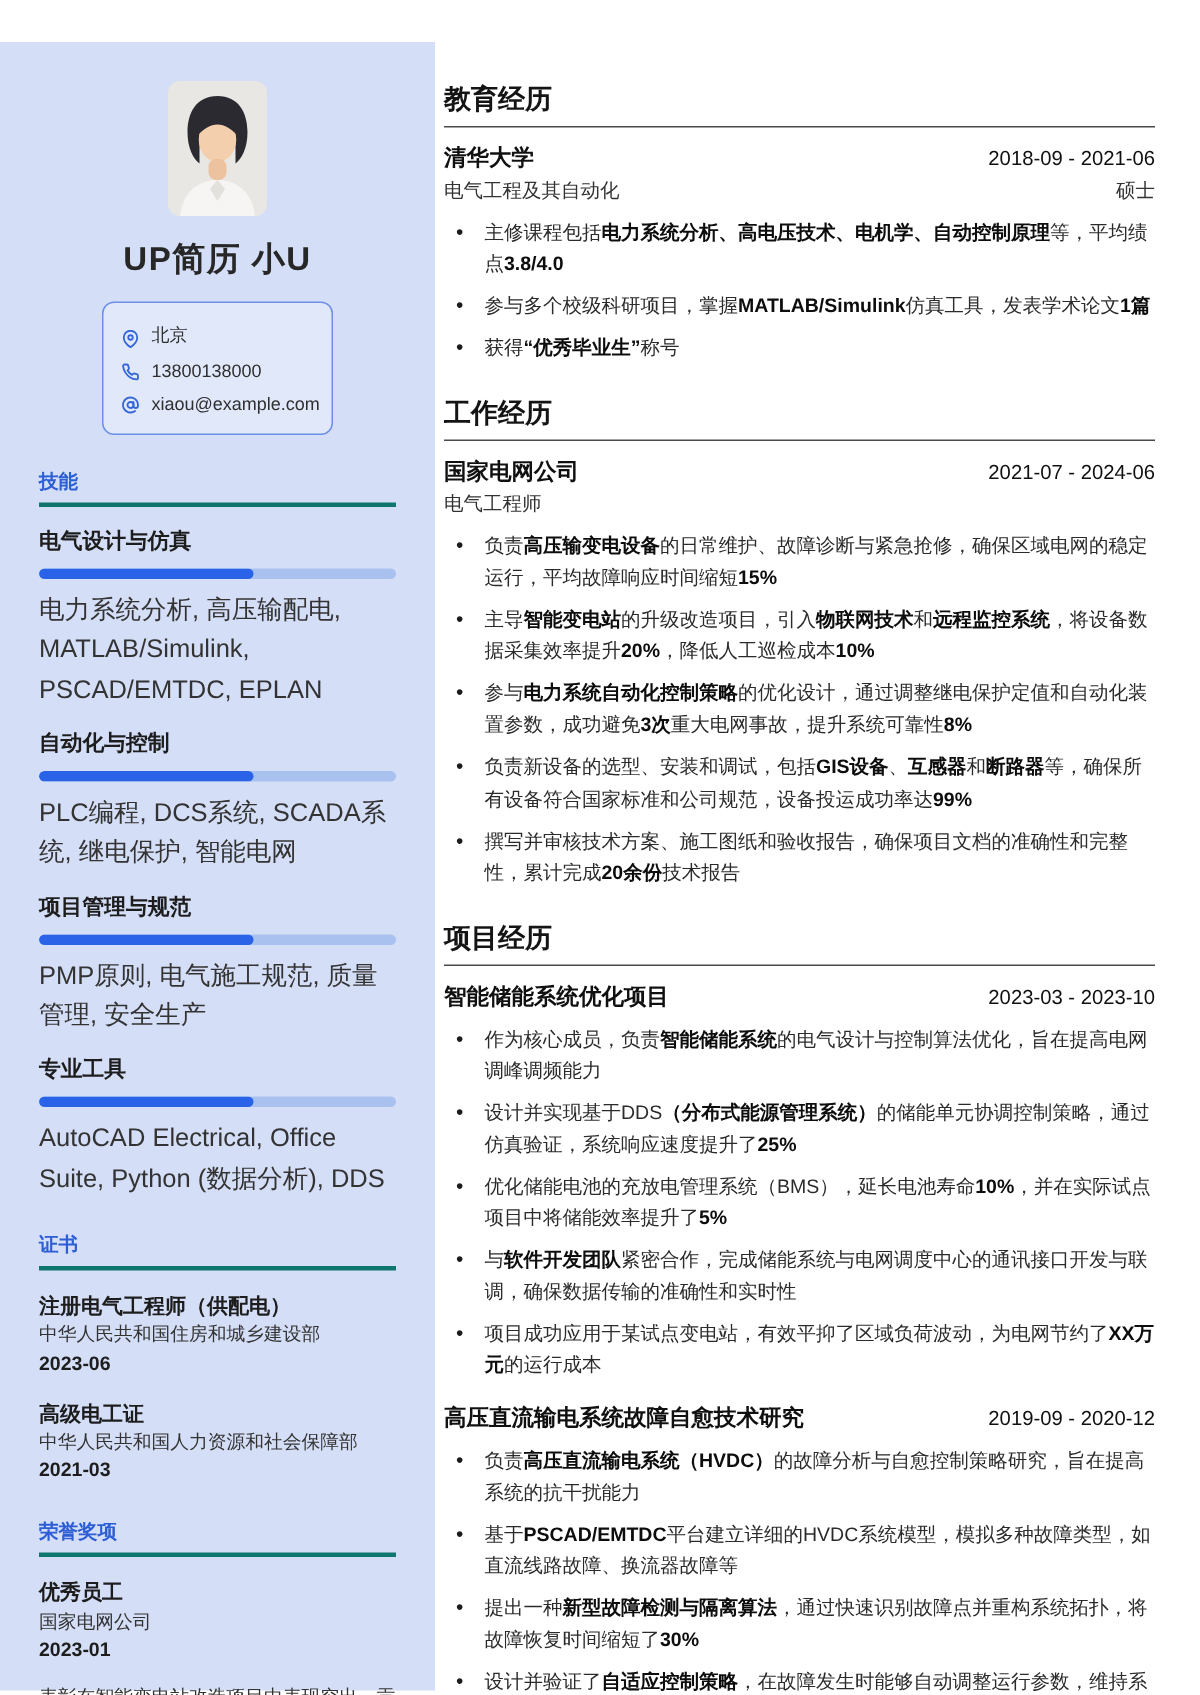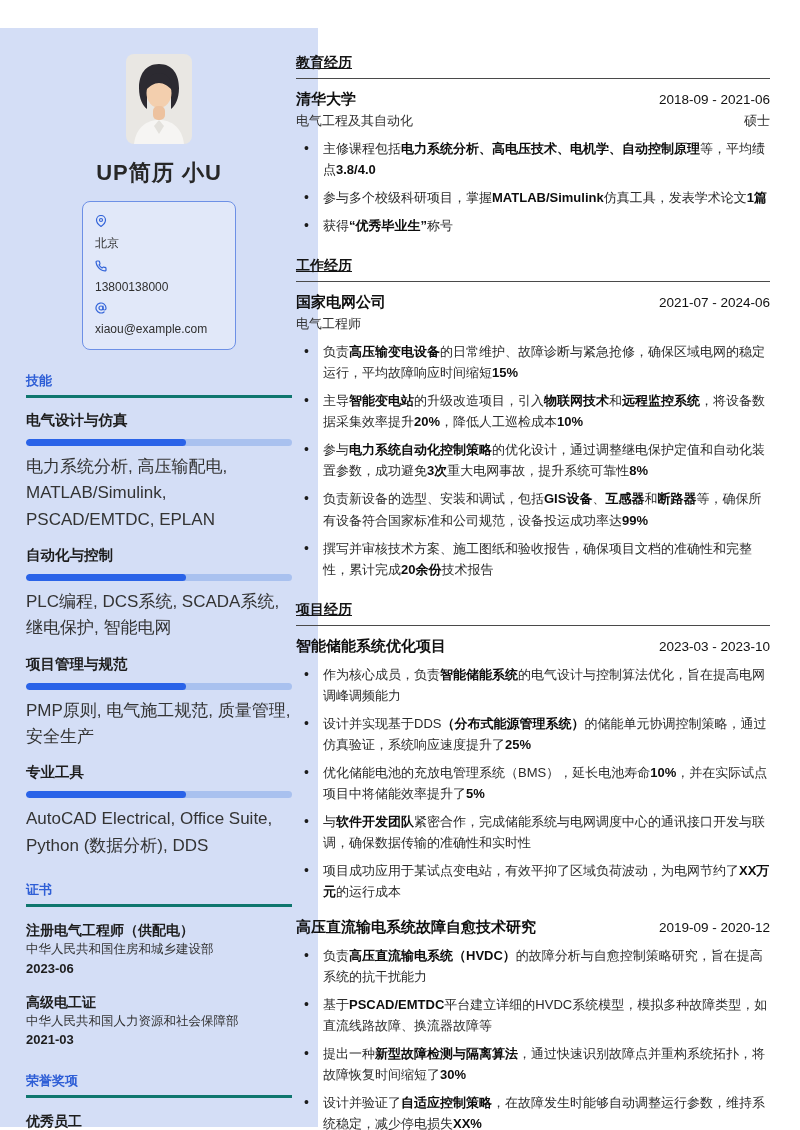--- a/index.html
+++ b/index.html
@@ -2,32 +2,32 @@
 <html><head>
 <meta charset="utf-8">
 <style>
   html,body { margin:0; padding:0; background:#ffffff; }
   .page {
     position:relative; width:800px; height:1130px; background:#ffffff;
     font-family:"Liberation Sans","DejaVu Sans",sans-serif; overflow:hidden;
   }
   
   .sidebar {
-    position:absolute; left:0; top:28px; width:318px; height:1099px;
+    position:absolute; left:0; top:28px; width:290px; height:1099px;
     background:#d4def6; box-sizing:border-box; padding:26px 26px 16px 26px;
   }
   .photo-wrap { text-align:center; }
   .photo { width:66px; height:90px; border-radius:8px; overflow:hidden; display:inline-block; vertical-align:top; }
   .name { text-align:center; font-size:22px; font-weight:700; color:#272727; margin-top:14px; letter-spacing:1px; }
   .contact-card {
     margin:13px auto 0 auto; width:154px; box-sizing:border-box;
     border:1px solid #6d90e6; border-radius:8px; padding:9px 12px;
     background:rgba(255,255,255,0.30);
   }
-  .contact-row { display:flex; align-items:flex-start; gap:8px; padding:4px 0; font-size:12px; color:#2f2f2f;flex-direction:column; }
+  .contact-row { display:flex; align-items:flex-end; gap:8px; padding:4px 0; font-size:12px; color:#2f2f2f; }
   .contact-row svg { flex:0 0 auto; display:block; }
   .side-heading {
     color:#2e5ed6; font-weight:700; font-size:13px;
     border-bottom:3px solid #0f766e; padding-bottom:5px; margin:22px 0 2px 0;
   }
   .skill { margin-top:13px; }
   .skill-name { font-weight:700; font-size:14.5px; color:#1d1d1d; margin-bottom:9px; }
   .skill-bar { height:7px; border-radius:4px; background:#a9c1ef; overflow:hidden; }
   .skill-fill { height:100%; background:#2a63e8; border-radius:4px; }
   .skill-keywords { margin-top:8px; font-size:17px; color:#333333; line-height:1.55; }
@@ -36,22 +36,22 @@
   .cred-issuer { font-size:12.5px; color:#333333; line-height:1.45; }
   .cred-date { font-weight:700; font-size:13px; color:#1d1d1d; line-height:1.55; }
   .cred-desc { font-size:12.5px; color:#333333; line-height:1.95; margin-top:9px; }
   
   .main {
     position:absolute; left:267px; top:28px; width:533px; box-sizing:border-box;
     padding:26px 30px 0 29px;
   }
   .sec { margin-bottom:21px; }
   .sec-heading {
-    font-size:14px; font-weight:700; color:#141414;
-    border-bottom:1.5px solid #4a4a4a; padding-bottom:6px; margin-bottom:11px;text-decoration:underline;
+    font-size:18px; font-weight:700; color:#141414;
+    border-bottom:1.5px solid #4a4a4a; padding-bottom:6px; margin-bottom:11px;
   }
   .entry { margin-top:2px; }
   .entry + .entry { margin-top:16px; }
   .entry-head { display:flex; justify-content:space-between; align-items:baseline; }
   .entry-title { font-weight:700; font-size:15px; color:#101010; }
   .entry-date { font-weight:400; font-size:13.5px; color:#101010; white-space:nowrap; }
   .entry-sub { display:flex; justify-content:space-between; font-size:13px; color:#333333; margin-top:3px; }
   ul.bullets { list-style:none; margin:8px 0 0 0; padding:0; }
   ul.bullets li {
     position:relative; padding-left:27px; font-size:13px; color:#2b2b2b;

